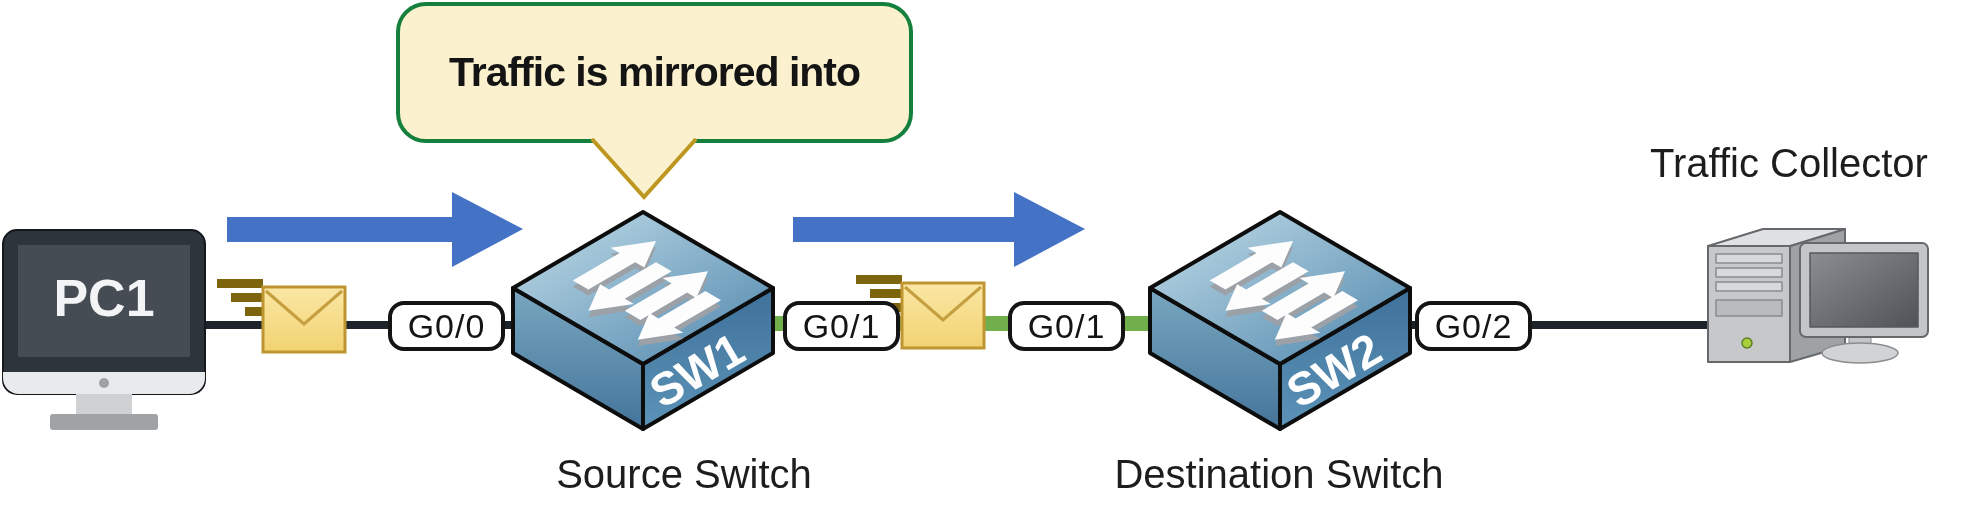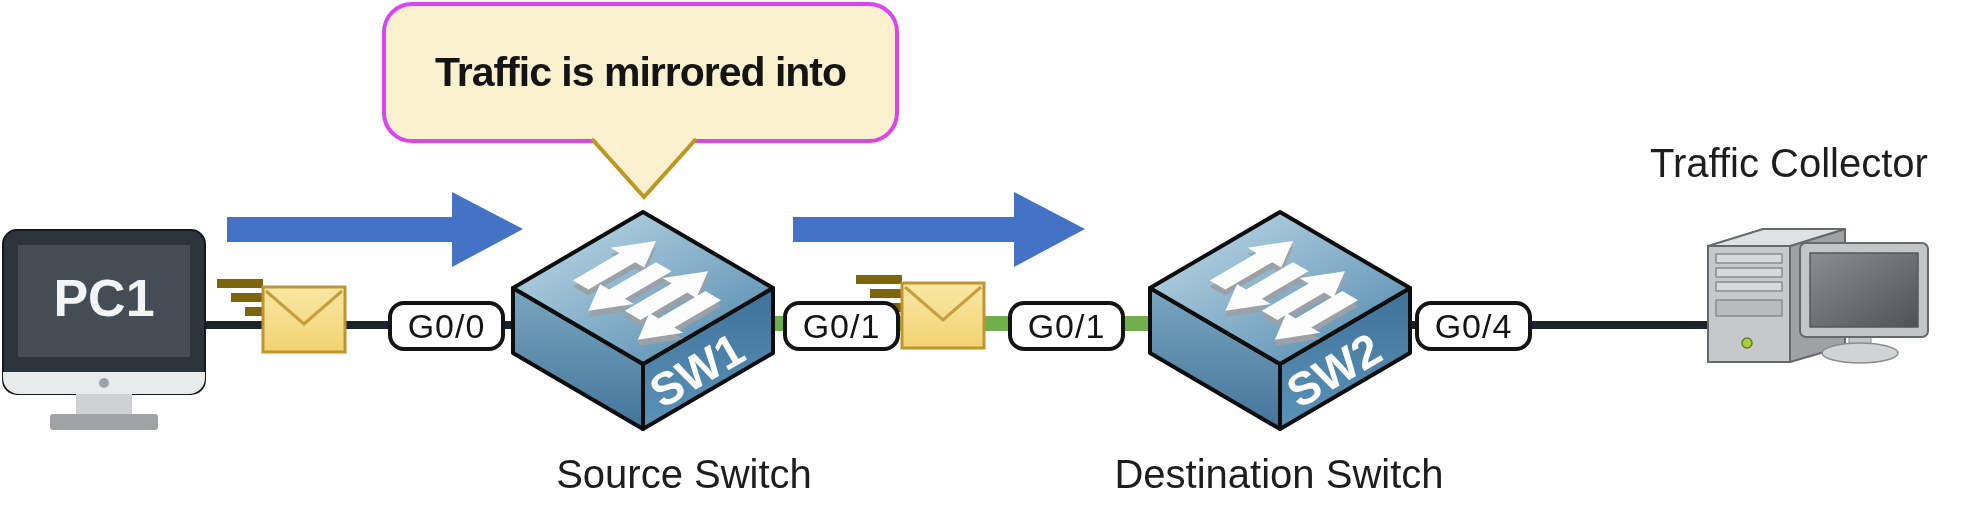--- a/index.html
+++ b/index.html
@@ -1,21 +1,21 @@
 <!DOCTYPE html>
 <html><head>
 <meta charset="utf-8">
 <style>
   html,body{margin:0;padding:0;background:#ffffff;}
   .stage{position:relative;width:1973px;height:530px;overflow:hidden;background:#ffffff;
          font-family:"Liberation Sans",sans-serif;}
   .layer{position:absolute;left:0;top:0;}
 
-  .callout{position:absolute;left:382px;top:2px;width:517px;height:141px;box-sizing:border-box;
-           background:#FBF1CE;border:4px solid #d946ef;border-radius:30px;z-index:3;
+  .callout{position:absolute;left:396px;top:2px;width:517px;height:141px;box-sizing:border-box;
+           background:#FBF1CE;border:4px solid #15803d;border-radius:30px;z-index:3;
            display:flex;flex-direction:column;justify-content:center;align-items:center;}
   .callout .line{font-size:41px;font-weight:bold;color:#141414;letter-spacing:-1px;
                  line-height:1.12;white-space:nowrap;}
   .callout-tail{position:absolute;left:578px;top:137px;z-index:4;overflow:visible;}
 
   .port{position:absolute;top:301px;width:117px;height:50px;box-sizing:border-box;background:#ffffff;
         border:4px solid #141414;border-radius:16px;display:flex;align-items:center;justify-content:center;
         font-size:34px;font-weight:400;letter-spacing:1px;color:#141414;z-index:2;}
   .caption{position:absolute;width:440px;font-size:40px;color:#1d1d1d;text-align:center;
            line-height:1.1;z-index:2;}
@@ -124,18 +124,18 @@
   <div class="callout">
     <span class="line">Traffic is mirrored into</span>
   </div>
   <svg class="callout-tail" width="140" height="66">
     <path d="M14,2 L66,60 L118,2" fill="#FBF1CE" stroke="#BE9720" stroke-width="4"></path>
   </svg>
 
   <div class="port" style="left:388px;">G0/0</div>
   <div class="port" style="left:783px;">G0/1</div>
   <div class="port" style="left:1008px;">G0/1</div>
-  <div class="port" style="left:1415px;">G0/4</div>
+  <div class="port" style="left:1415px;">G0/2</div>
 
   <div class="caption" style="left:464px;top:452px;">Source Switch</div>
   <div class="caption" style="left:1059px;top:452px;">Destination Switch</div>
   <div class="caption" style="left:1569px;top:141px;">Traffic Collector</div>
 </div>
 
 </body></html>

